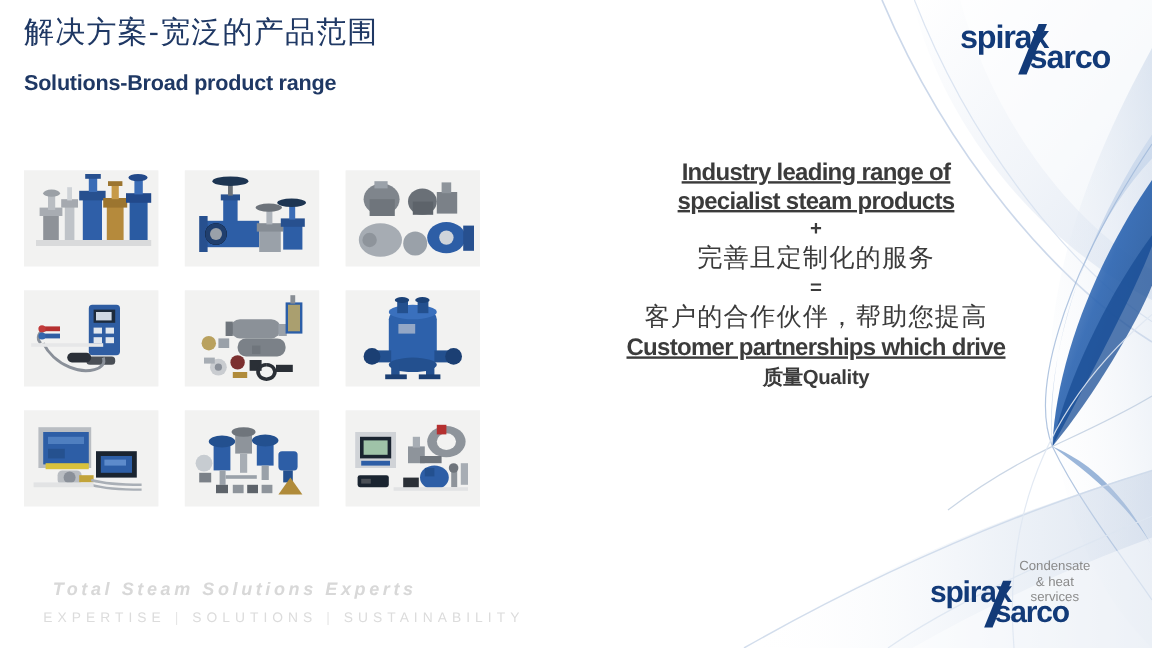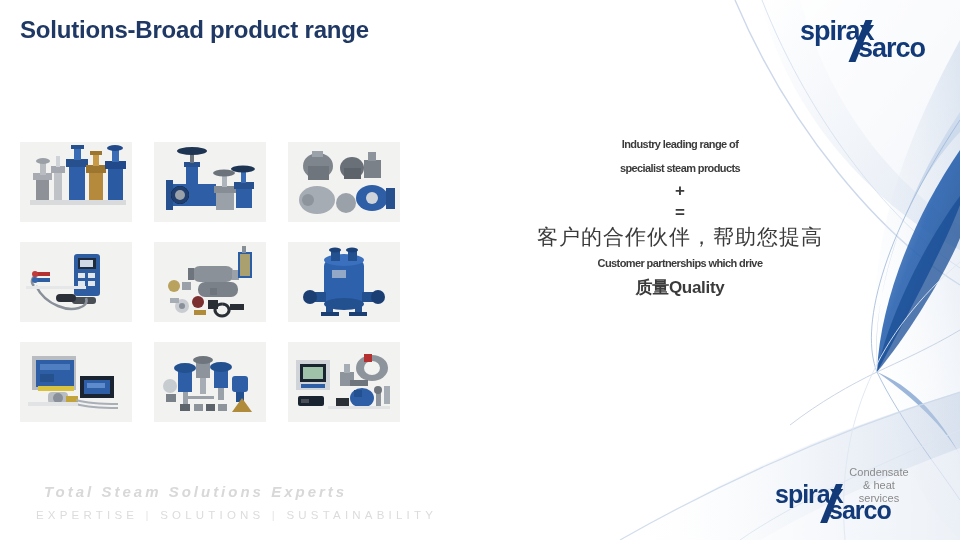--- a/index.html
+++ b/index.html
@@ -36,23 +36,23 @@
   #title-cn {
     font-family: "DejaVu Serif", "Liberation Serif", serif;
     font-size: 25px;
     color: #1f3864;
     letter-spacing: 1px;
     white-space: nowrap;
   }
   #title-en {
     font-family: "Liberation Sans", sans-serif;
     font-weight: bold;
-    font-size: 24px;
+    font-size: 18px;
     color: #1f3864;
-    margin-top: 4px;
+    margin-top: 21px;
     letter-spacing: -0.2px;
     white-space: nowrap;
   }
 
   
   .ss-logo {
     position: absolute;
     color: #123a78;
     font-family: "Liberation Sans", sans-serif;
     font-weight: bold;
@@ -127,25 +127,26 @@
     font-family: "DejaVu Serif", "Liberation Serif", serif;
     font-size: 21px;
     color: #3b3b3b;
     line-height: 27px;
     letter-spacing: 1px;
     white-space: nowrap;
   }
   .msg-en {
     font-family: "Liberation Sans", sans-serif;
     font-weight: bold;
-    font-size: 11px;
+    font-size: 20px;
     color: #3b3b3b;
     line-height: 24px;
     letter-spacing: -0.6px;
     white-space: nowrap;
+    text-decoration: underline;
   }
   .msg-op {
     font-family: "Liberation Sans", sans-serif;
     font-weight: bold;
     font-size: 17px;
     color: #3b3b3b;
     line-height: 22px;
   }
   .msg-mixed {
     font-family: Liberation Sans, sans-serif;
@@ -231,20 +232,21 @@
     <path d="M960,330 C930,348 898,362 877,372 C850,385 820,402 790,425" fill="none" stroke="#bdccdf" stroke-width="1" opacity="0.8"></path>
 
     <path d="M960,540 L620,540 C720,480 830,430 960,392 Z" fill="url(#gradBottom)" opacity="0.55"></path>
     <path d="M960,540 L760,540 C830,500 900,470 960,448 Z" fill="#ffffff" opacity="0.45"></path>
     <path d="M960,392 C830,432 715,486 620,540" fill="none" stroke="#cdd9ea" stroke-width="1.2" opacity="0.9"></path>
     <path d="M960,430 C870,468 790,505 740,540" fill="none" stroke="#dde5f1" stroke-width="1" opacity="0.9"></path>
     <path d="M960,262 C880,330 835,420 845,540" fill="none" stroke="#dfe7f2" stroke-width="1" opacity="0.9"></path>
   </svg>
 
   <div id="title-block">
+    <div id="title-cn">解决方案-宽泛的产品范围</div>
     <div id="title-en">Solutions-Broad product range</div>
   </div>
 
   <div class="ss-logo" id="logo-top">
     <span class="ss-spirax">spirax</span>
     <span class="ss-slash"></span>
     <span class="ss-sarco">sarco</span>
   </div>
 
   <div id="product-grid">
@@ -473,20 +475,21 @@
         </g>
       </svg>
     </div>
 
   </div>
 
   <div id="message-block">
     <div class="msg-en">Industry leading range of</div>
     <div class="msg-en">specialist steam products</div>
     <div class="msg-op">+</div>
+    <div class="msg-cn">完善且定制化的服务</div>
     <div class="msg-op">=</div>
     <div class="msg-cn">客户的合作伙伴，帮助您提高</div>
     <div class="msg-en">Customer partnerships which drive</div>
     <div class="msg-mixed">质量Quality</div>
   </div>
 
   <div id="footer-tagline">Total Steam Solutions Experts</div>
   <div id="footer-pillars">
     <span>EXPERTISE</span>
     <span class="sep">|</span>

